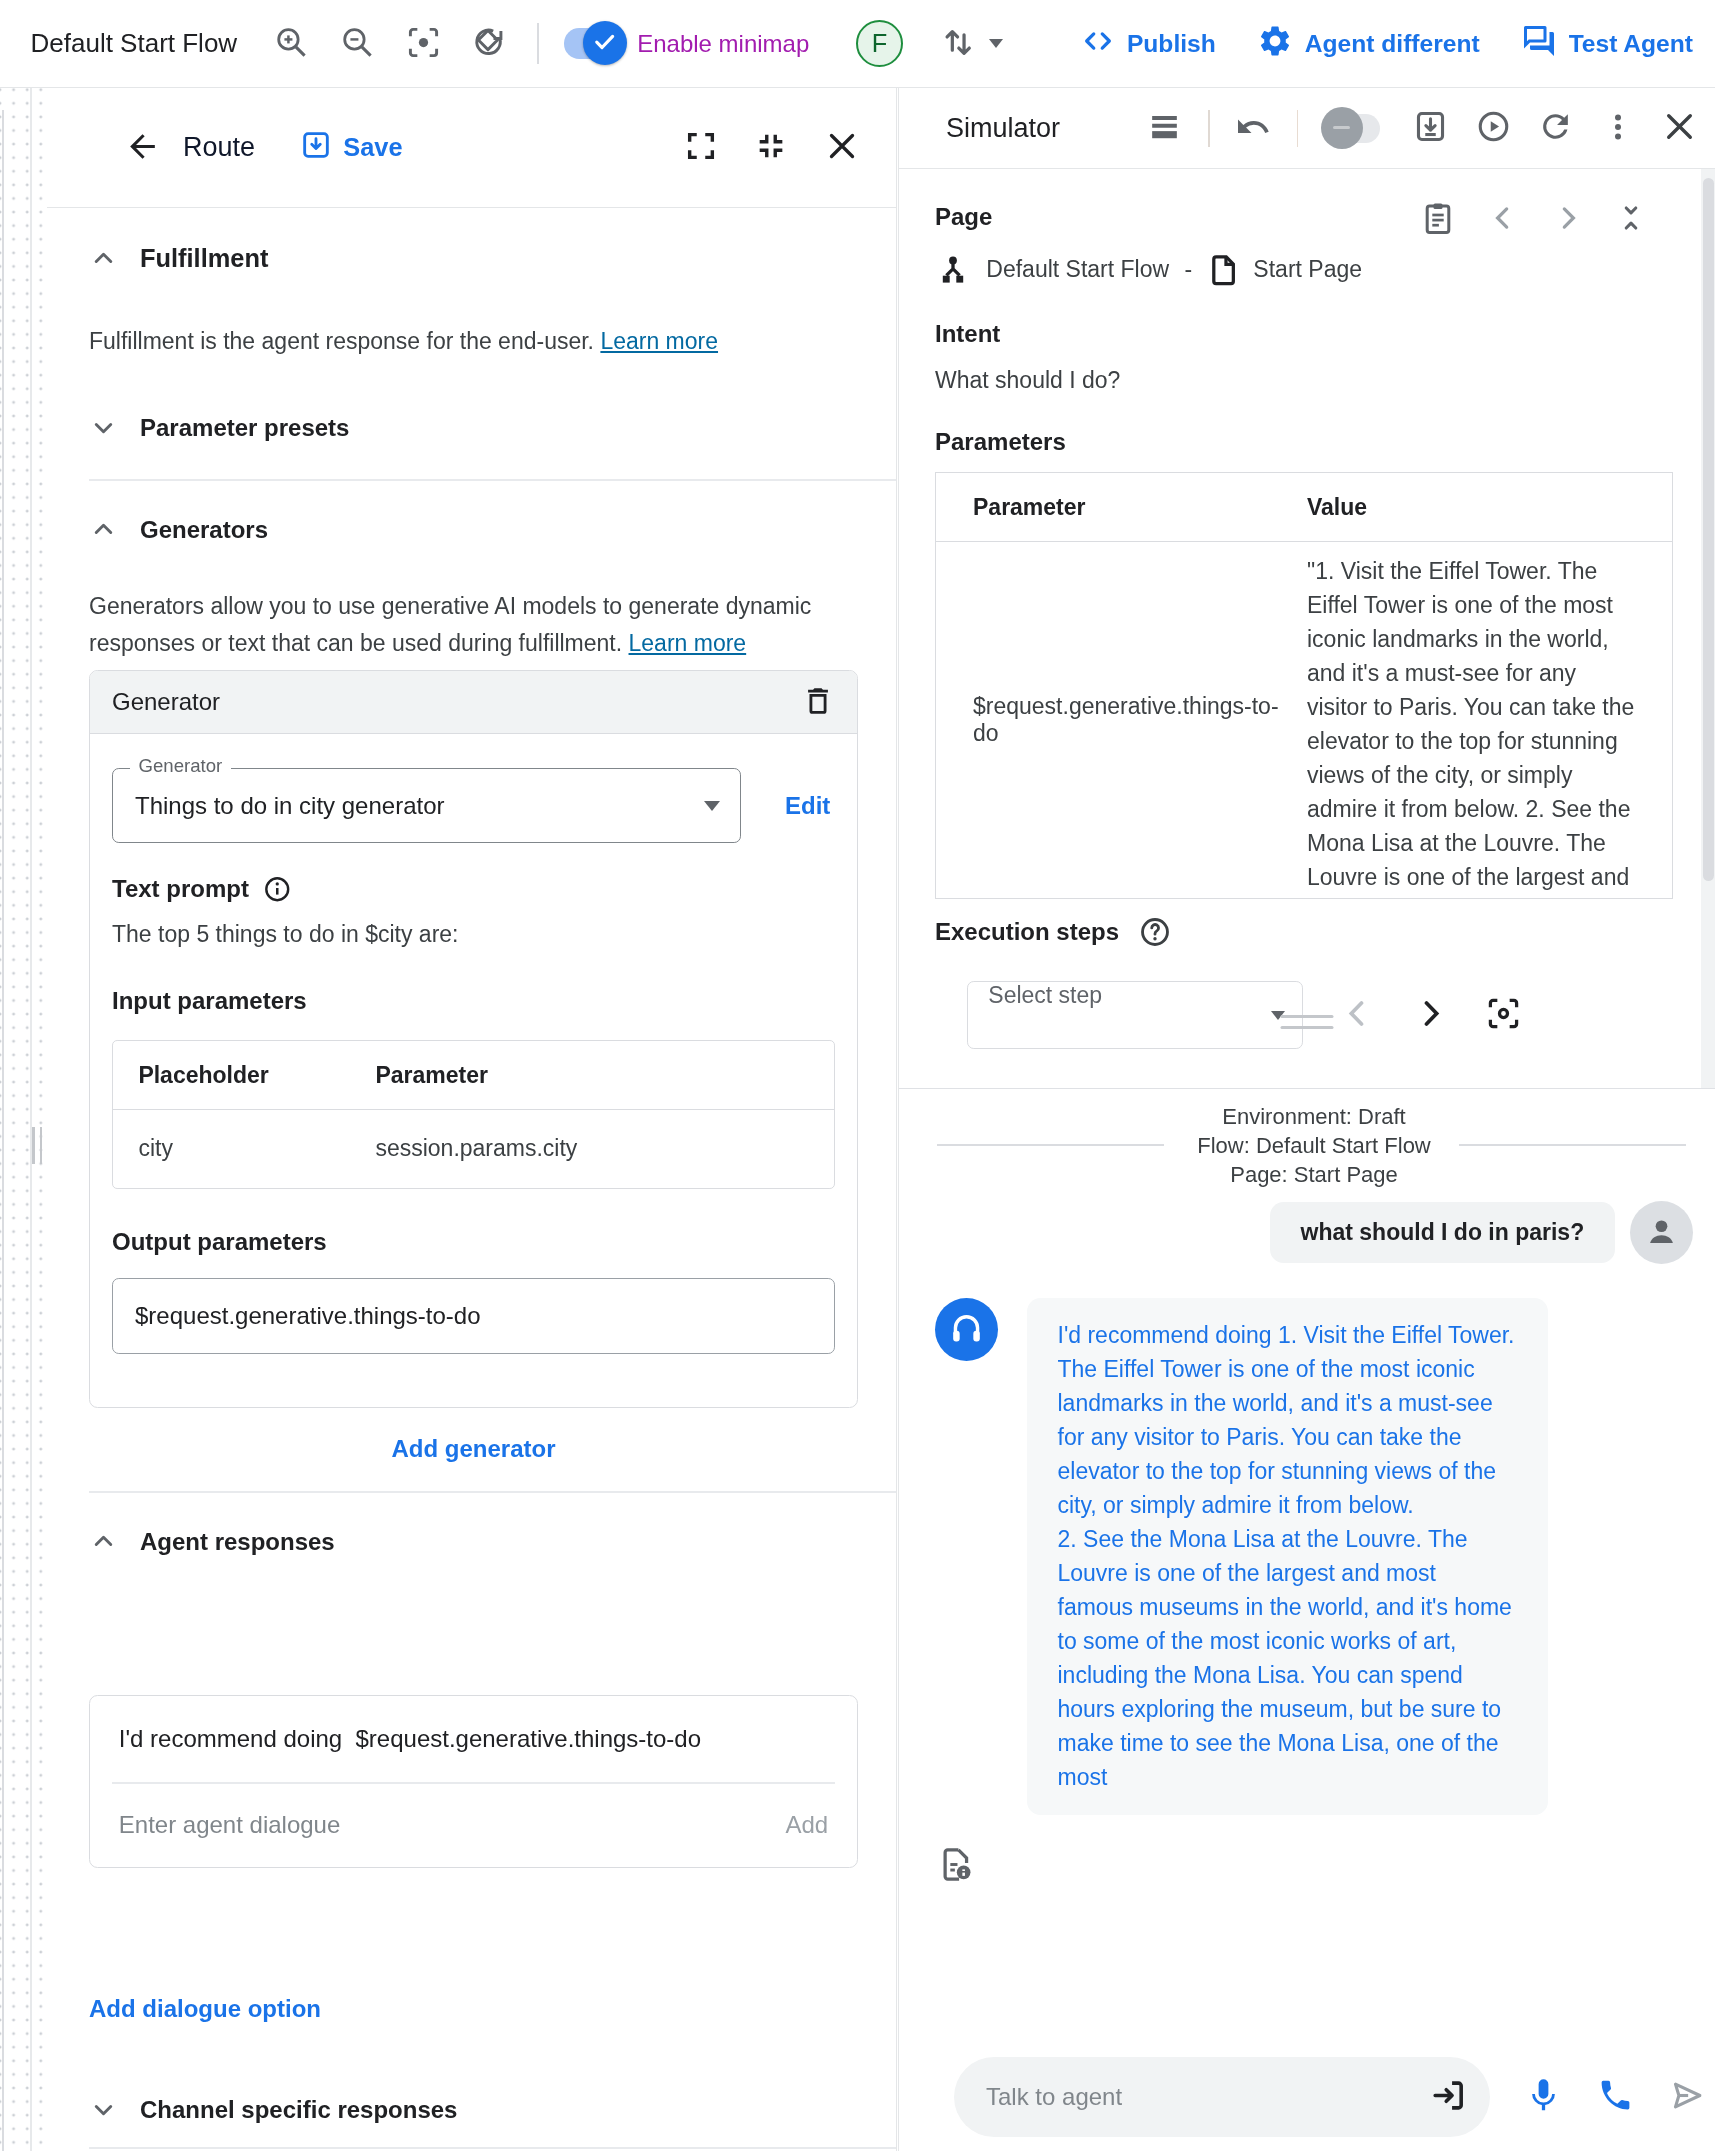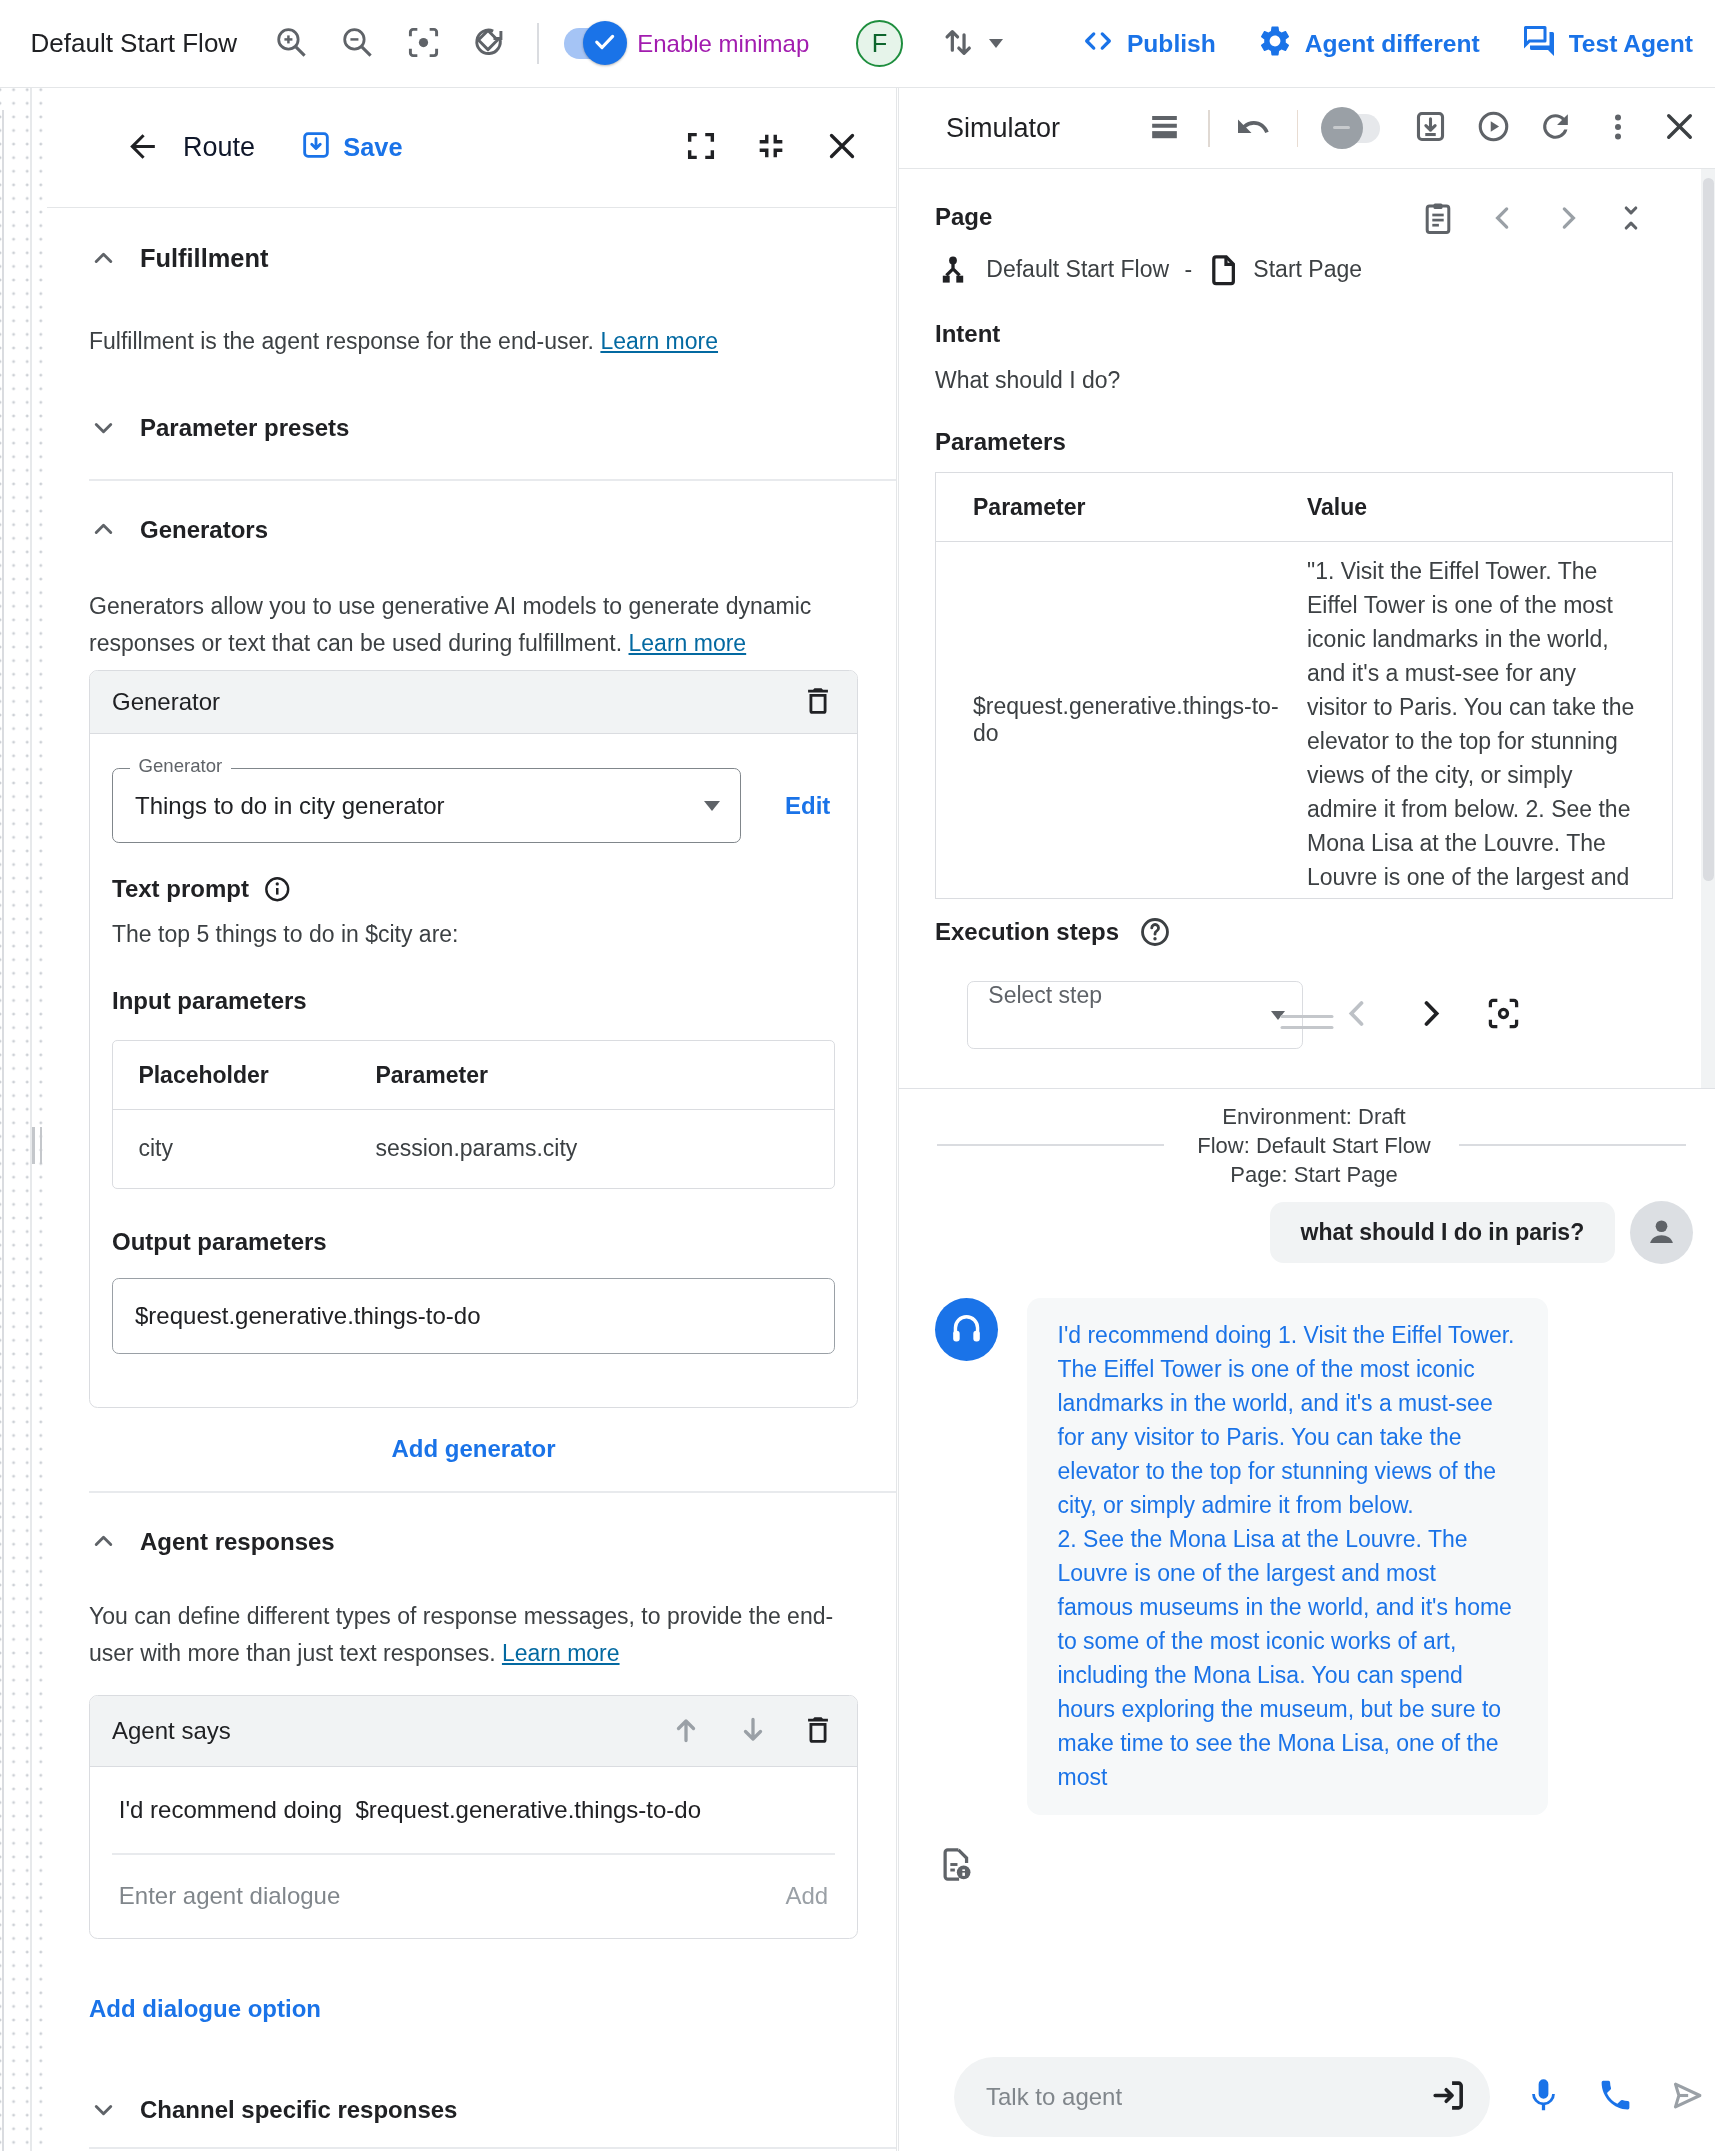--- a/index.html
+++ b/index.html
@@ -371,45 +371,22 @@
 
       <div class="rp-abs sec-row" style="top:1319px;">
         <span class="sec-chev">
             <svg width="29" height="29" viewBox="0 0 24 24">
               <path d="M6 14.5l6-6 6 6" fill="none" stroke="currentColor" stroke-width="2.4" stroke-linecap="round" stroke-linejoin="round"></path>
             </svg>
           </span>
         <span class="sec-h2">Agent responses</span>
       </div>
 
-      <div class="rp-abs desc" style="top:1390px;">
-        <span>You can define different types of response messages, to provide the end-user with more than just text responses.</span>
-        <a class="lm">Learn more</a>
-      </div>
 
       <div class="rp-abs card" style="top:1487px;">
-        <div class="card-head" style="height:71px;">
-          <span class="title">Agent says</span>
-          <span class="spacer"></span>
-          <button class="icon-btn" style="color:#9aa0a6;margin-left:30.5px;">
-            <span><svg width="36" height="36" viewBox="0 0 24 24">
-                  <path d="M12 19V6m0 0l-5 5m5-5l5 5" fill="none" stroke="currentColor" stroke-width="2.2" stroke-linecap="round" stroke-linejoin="round"></path>
-                </svg></span>
-          </button>
-          <button class="icon-btn" style="color:#9aa0a6;margin-left:30.5px;">
-            <span><svg width="36" height="36" viewBox="0 0 24 24">
-                  <path d="M12 5v13m0 0l-5-5m5 5l5-5" fill="none" stroke="currentColor" stroke-width="2.2" stroke-linecap="round" stroke-linejoin="round"></path>
-                </svg></span>
-          </button>
-          <button class="icon-btn" style="color:#202124;margin-left:30.5px;">
-            <span><svg width="34" height="34" viewBox="0 0 24 24">
-                  <path fill="currentColor" d="M16 9v10H8V9h8m-1.5-6h-5l-1 1H5v2h14V4h-3.5l-1-1zM18 7H6v12a2 2 0 0 0 2 2h8a2 2 0 0 0 2-2V7z"></path>
-                </svg></span>
-          </button>
-        </div>
         <div class="says-body">
           <div class="says-msg" style="white-space:pre-wrap;">I'd recommend doing  $request.generative.things-to-do</div>
           <div class="says-divider"></div>
           <div class="says-input-row">
             <input class="says-input" placeholder="Enter agent dialogue" style="">
             <button class="add-btn">Add</button>
           </div>
         </div>
       </div>
 

